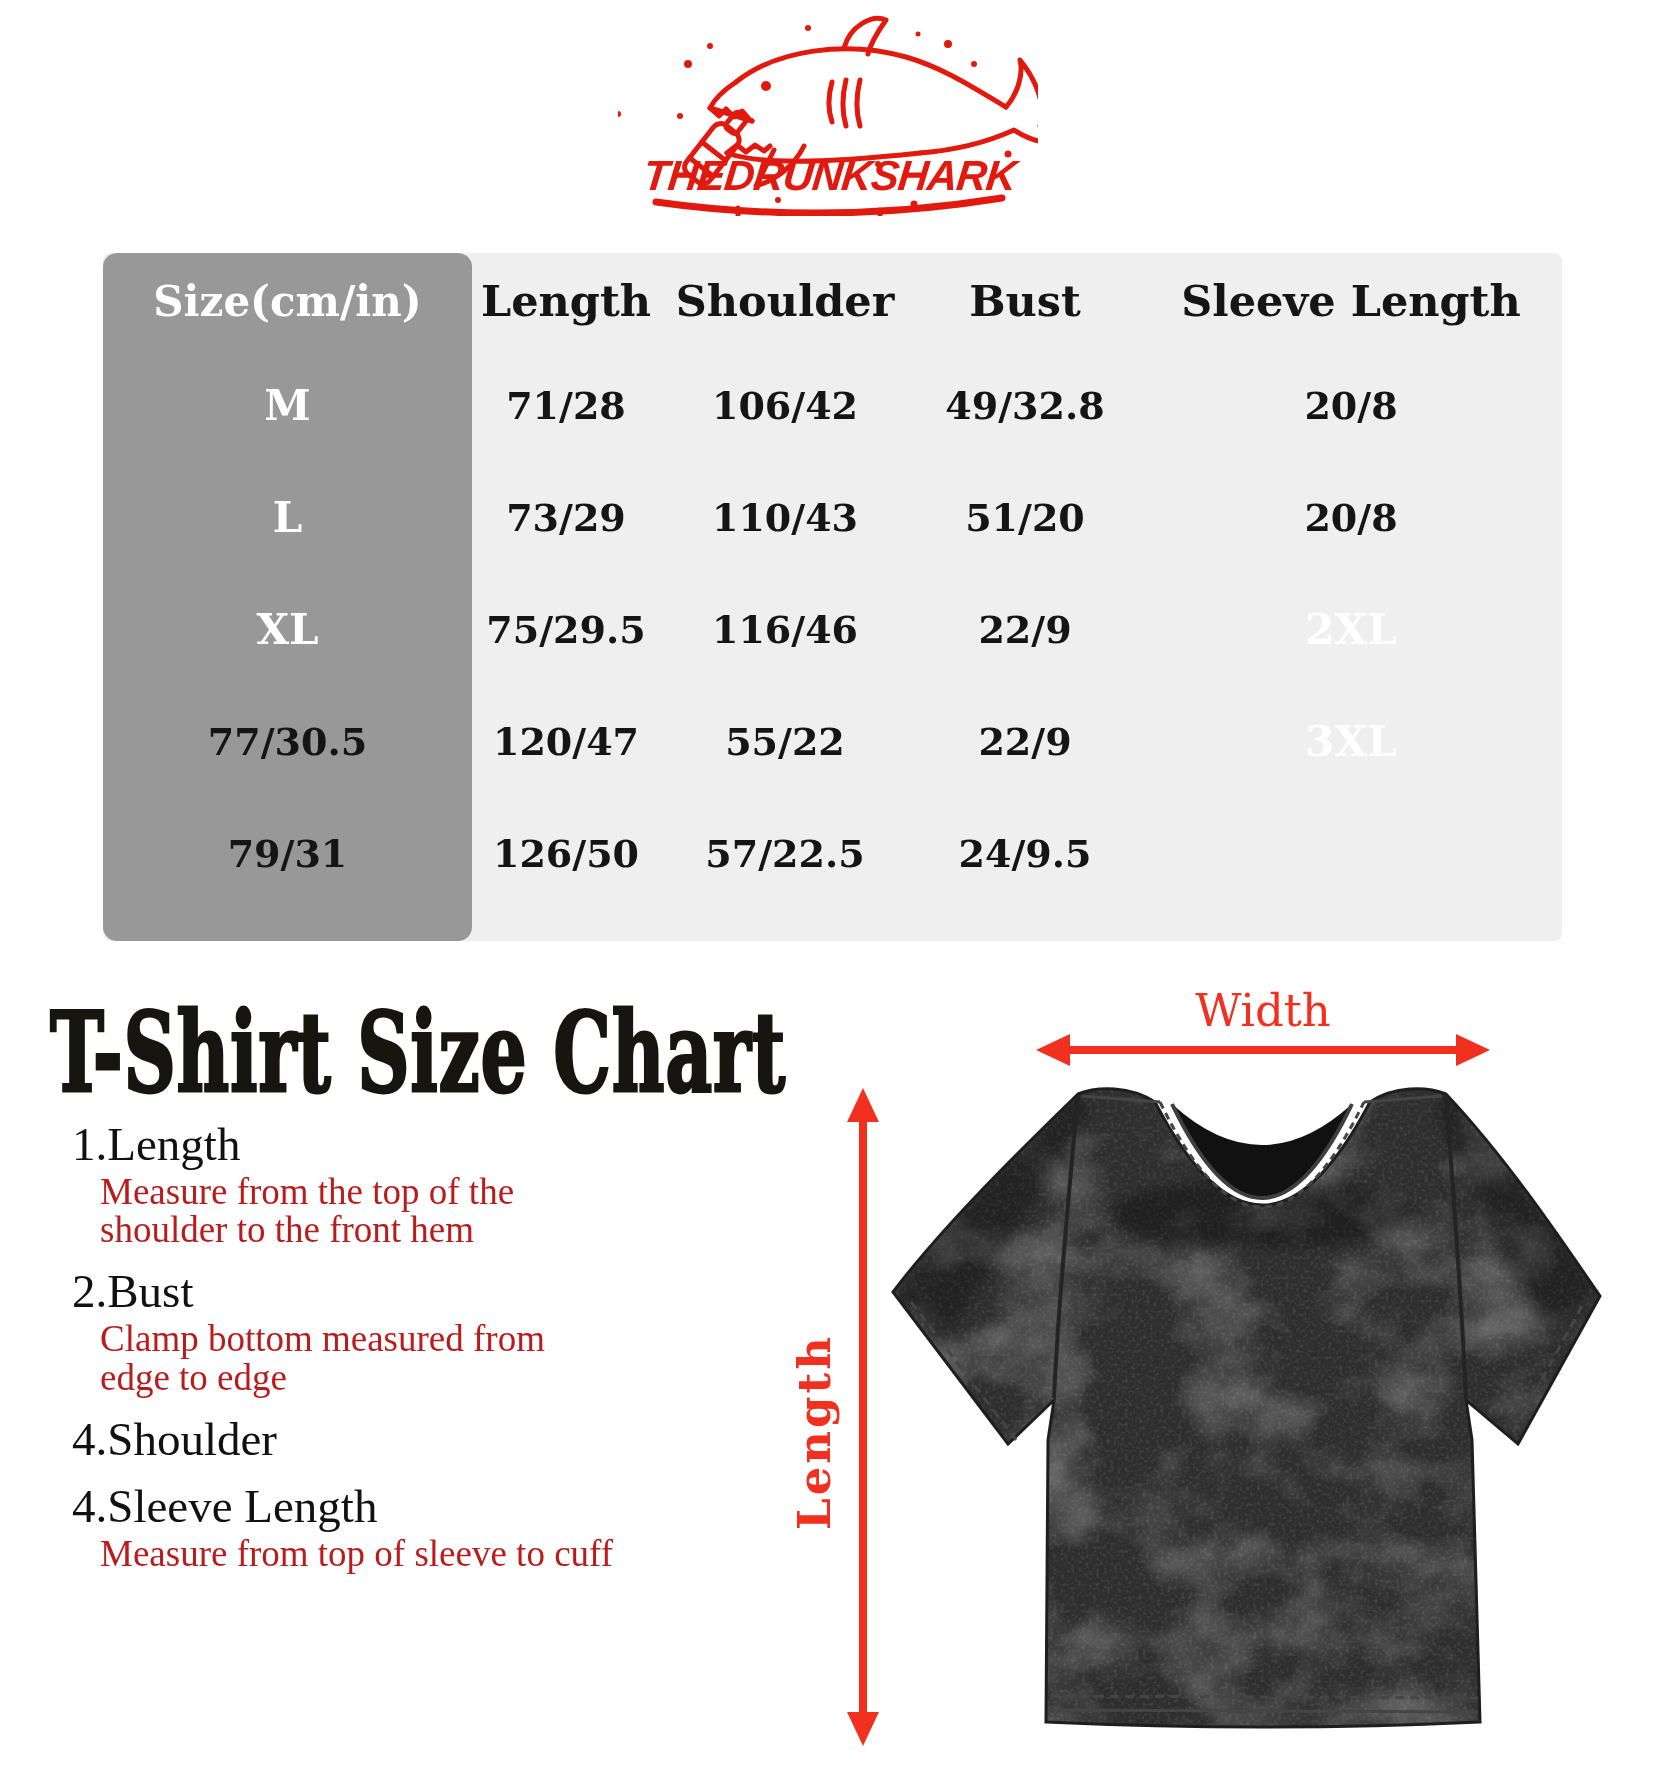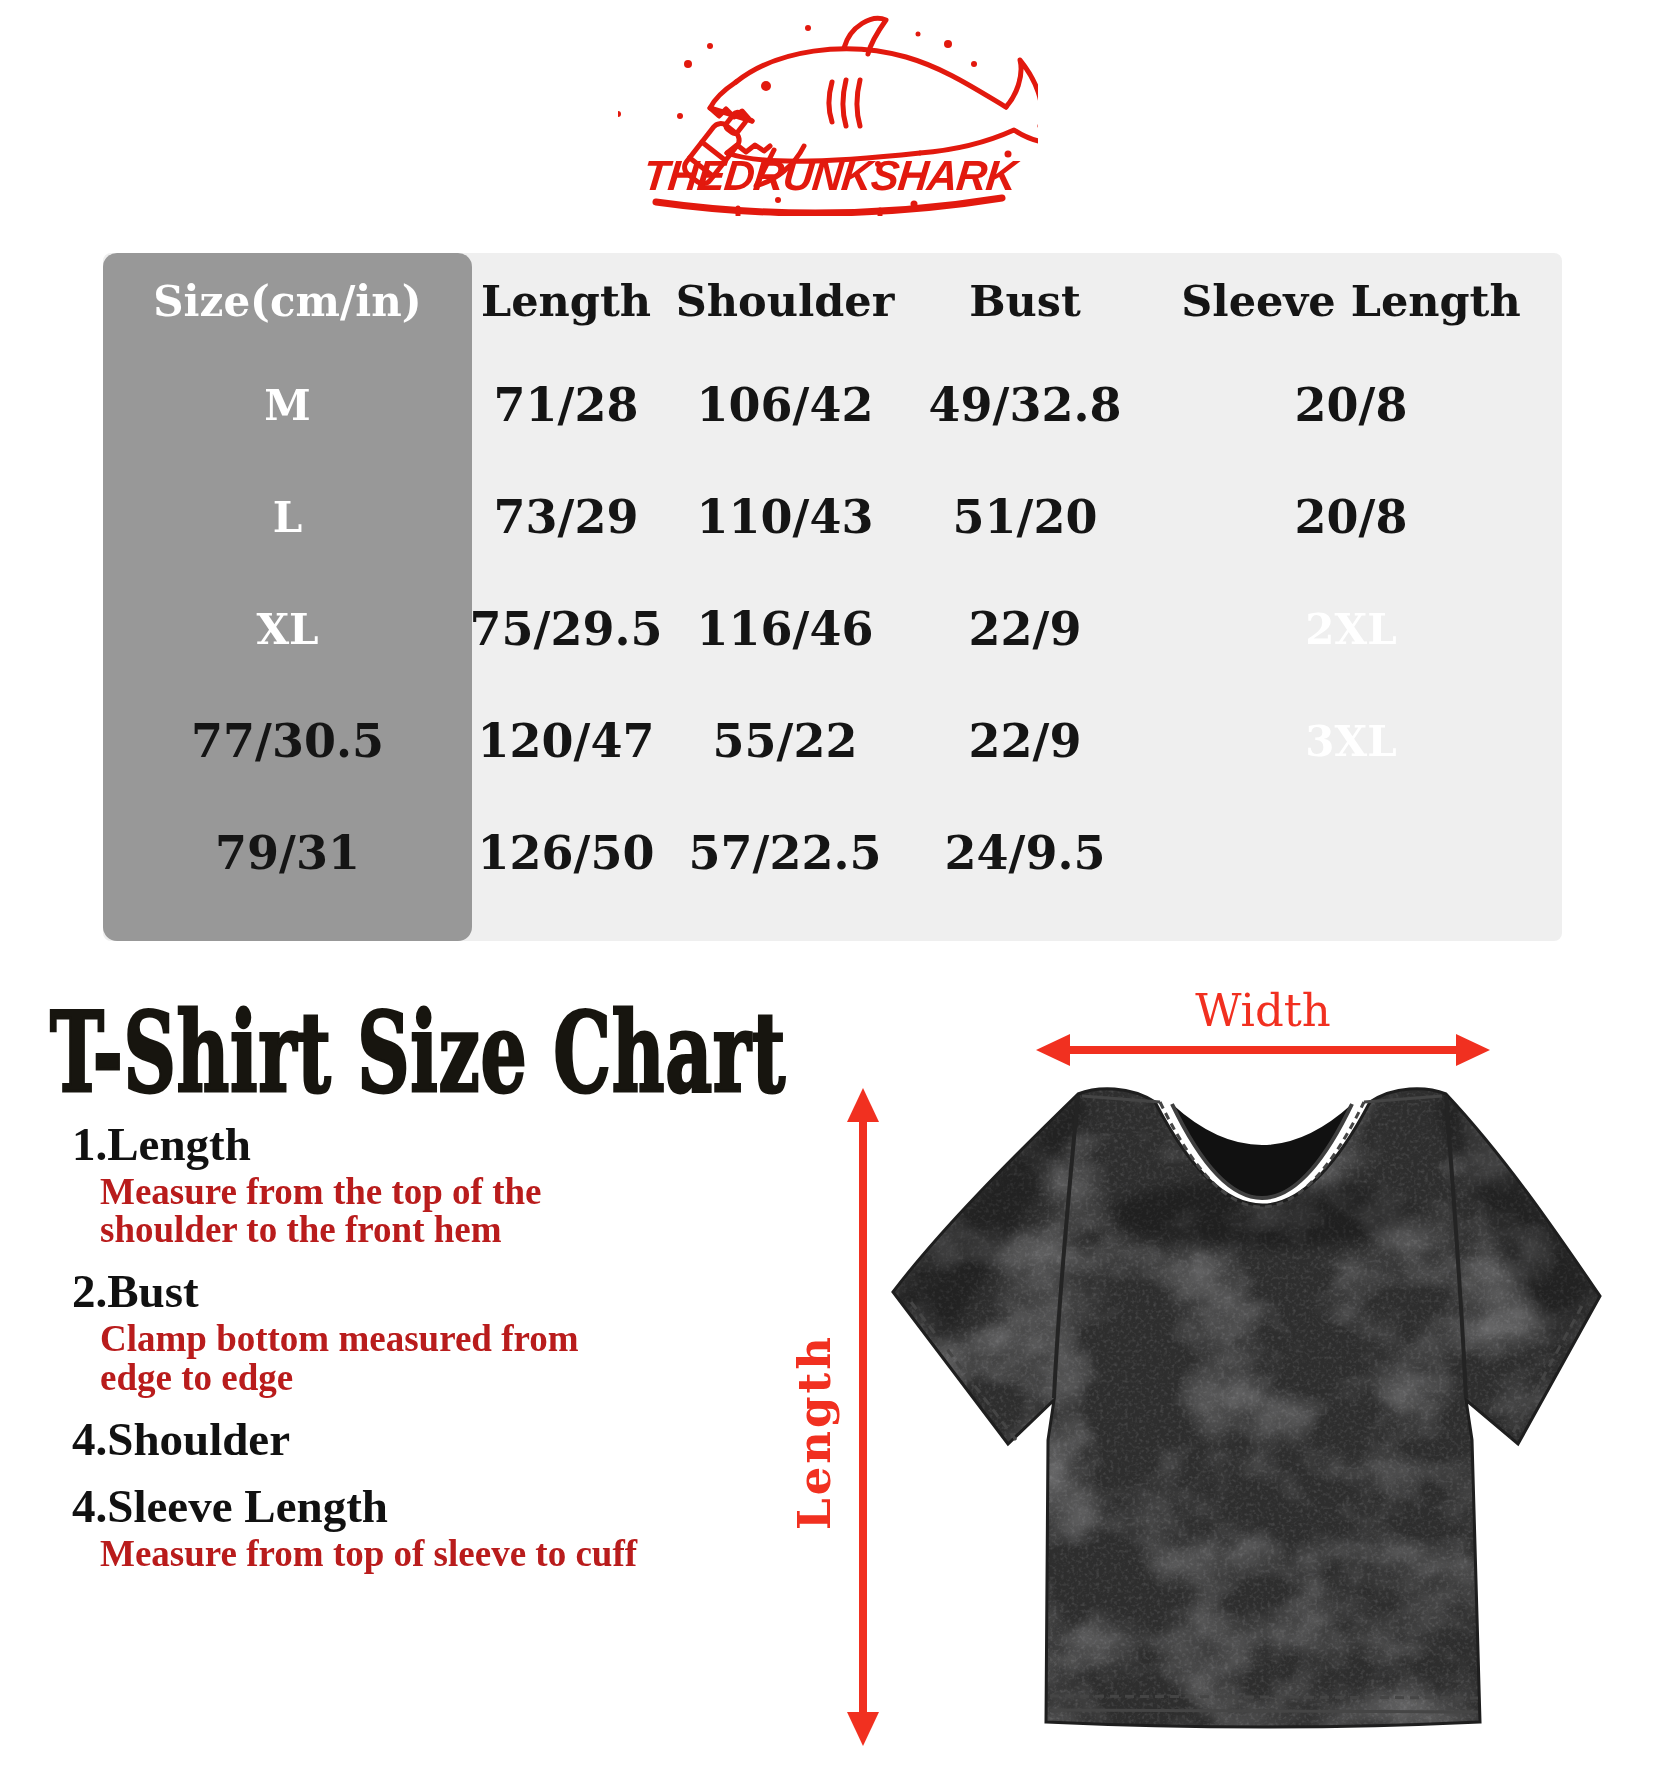--- a/index.html
+++ b/index.html
@@ -12,33 +12,33 @@
   
   .size-table{position:absolute;left:103px;top:253px;width:1459px;height:688px;
               background:#efefef;border-radius:8px;}
   .size-table .gray-col{position:absolute;left:0;top:0;width:369px;height:688px;
               background:#989898;border-radius:14px;}
   .size-table .grid{position:absolute;left:0;top:0;width:100%;height:100%;
               display:grid;grid-template-columns:369px 188px 250px 230px 1fr;
               grid-template-rows:96px repeat(5, 112px);}
   .size-table .cell{display:flex;align-items:center;justify-content:center;
               font-family:"DejaVu Serif","Liberation Serif",serif;font-weight:bold;
-              font-size:46px;color:#151515;}
+              font-size:38px;color:#151515;}
   .size-table .cell.hdr{font-size:43px;}
   .size-table .cell.size-col{color:#ffffff;font-size:42px;}
 
   
   .section-title{position:absolute;left:50px;top:998px;
       font-family:"DejaVu Serif","Liberation Serif",serif;font-weight:bold;
       font-size:110px;line-height:1.0;white-space:nowrap;color:#17150f;
       -webkit-text-stroke:3px #17150f;letter-spacing:1px;
       transform:scaleX(0.66);transform-origin:left center;}
 
   
-  .instructions{position:absolute;left:72px;top:1118px;width:700px;font-weight:bold;}
+  .instructions{position:absolute;left:72px;top:1118px;width:700px;}
   .instr-label{font-size:47px;line-height:1.12;color:#111111;margin:0;}
   .instr-label + .instr-desc{margin-top:2px;}
   .instr-desc{font-size:37px;line-height:1.05;color:#b91c1c;margin:0 0 0 28px;
       white-space:pre-line;}
   .instr-item{margin-bottom:15px;}
 
   
   .diagram{position:absolute;left:0;top:0;width:1657px;height:1785px;}
 </style>
 </head>

